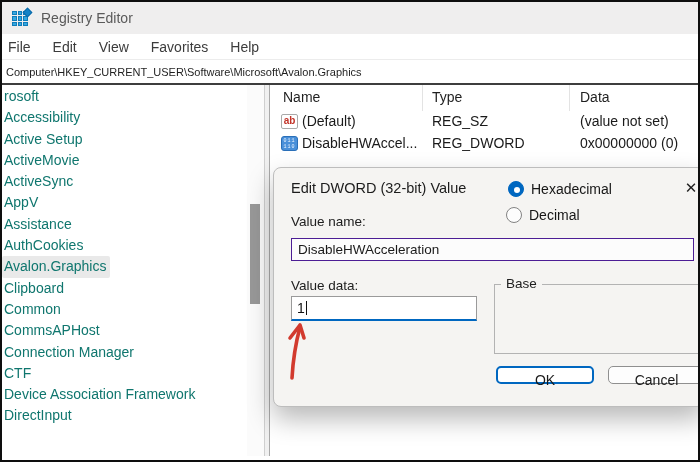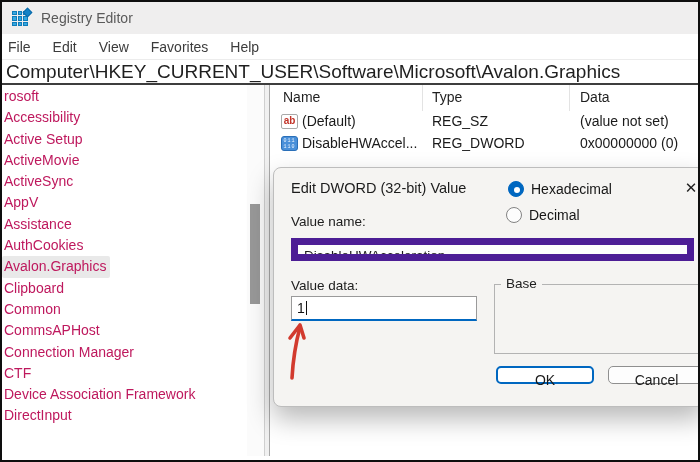--- a/index.html
+++ b/index.html
@@ -20,26 +20,26 @@
 
   
   .menubar { height:26px; background:#fff; display:flex; align-items:center;
              border-bottom:1px solid #ececec; }
   .menu-item { font-size:14px; color:#3c3c3c; padding:0 11px; cursor:default; }
   .menu-item:first-child { padding-left:6px; }
 
   
   .addressbar { height:25px; background:#fff; display:flex; align-items:center;
                 border-bottom:2px solid #3d3d3d; }
-  .address-text { font-size:19px; color:#1f1f1f; padding-left:4px; white-space:nowrap; }
+  .address-text { font-size:11px; color:#1f1f1f; padding-left:4px; white-space:nowrap; }
 
   
   .main { display:flex; height:371px; background:#fff; }
   .tree { width:245px; background:#fff; overflow:hidden; padding-top:1px; }
-  .tree-item { font-size:14px; color:#be185d; line-height:21.3px; height:21.3px;
+  .tree-item { font-size:14px; color:#0f766e; line-height:21.3px; height:21.3px;
                padding:0 4px 0 2px; white-space:nowrap; width:fit-content; border-radius:2px; }
   .tree-item.selected { background:#e9e9e9; }
   .tree-scroll { width:17px; position:relative; background:#fbfbfb; }
   .tree-scroll .thumb { position:absolute; left:3px; top:119px; width:10px; height:100px;
                         background:#989898; }
   .splitter { width:6px; background:#f0f0f0; border-left:1px solid #cfcfcf; border-right:1px solid #a9a9a9; }
 
   .listpane { flex:1; position:relative; background:#fff; }
   .list-header { position:relative; height:26px; }
   .col-label { position:absolute; top:4px; font-size:14px; color:#1f1f1f; }
@@ -64,21 +64,21 @@
   
   .dialog { position:absolute; left:271px; top:165px; width:432px; height:240px;
             background:#f5f4f2; border:1px solid #bdbdbd; border-radius:8px;
             box-shadow:0 12px 26px rgba(0,0,0,0.28); }
   .dlg-title { position:absolute; left:17px; top:12px; font-size:14.5px; color:#1c1c1c; }
   .dlg-close { position:absolute; right:2px; top:9px; width:22px; height:22px; font-size:15px;
                color:#1c1c1c; text-align:center; line-height:22px; cursor:default; }
   .dlg-label { position:absolute; font-size:13.5px; color:#202020; }
   .lbl-name { left:17px; top:46px; }
   .field-name { position:absolute; left:17px; top:70px; width:403px; height:23px;
-                background:#fcfcfc; border:7px solid #4c1d95; font-size:13.5px; color:#1a1a1a;
+                background:#fcfcfc; border:1px solid #4c1d95; font-size:13.5px; color:#1a1a1a;
                 line-height:21px; padding-left:6px; white-space:nowrap; overflow:hidden; }
   .lbl-data { left:17px; top:110px; }
   .field-data { position:absolute; left:17px; top:128px; width:186px; height:25px;
                 background:#fff; border:1px solid #9a9a9a; border-bottom:2px solid #0067c0;
                 font-size:14px; color:#111; line-height:22px; padding-left:5px; }
   .caret { display:inline-block; width:1px; height:14px; background:#111;
            vertical-align:-2px; margin-left:1px; }
 
   .groupbox { position:absolute; left:220px; top:116px; width:214px; height:70px;
               border:1px solid #b3b3b3; }

